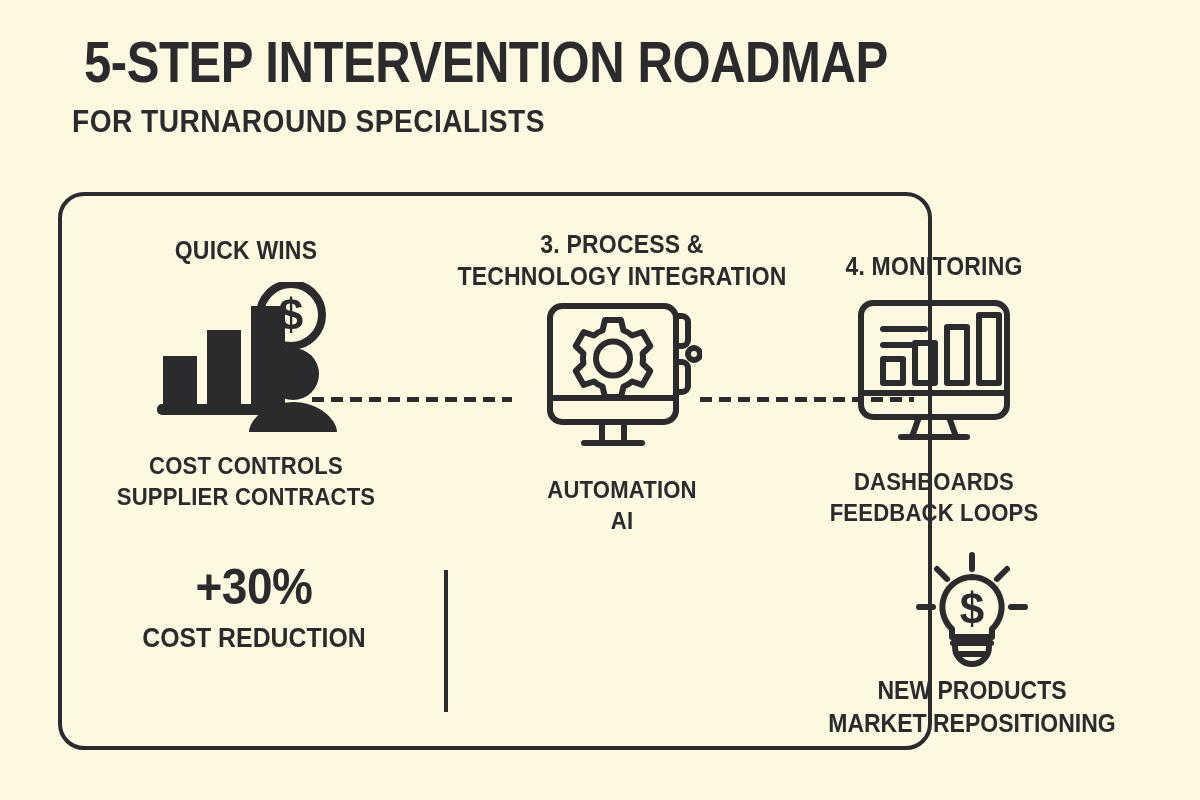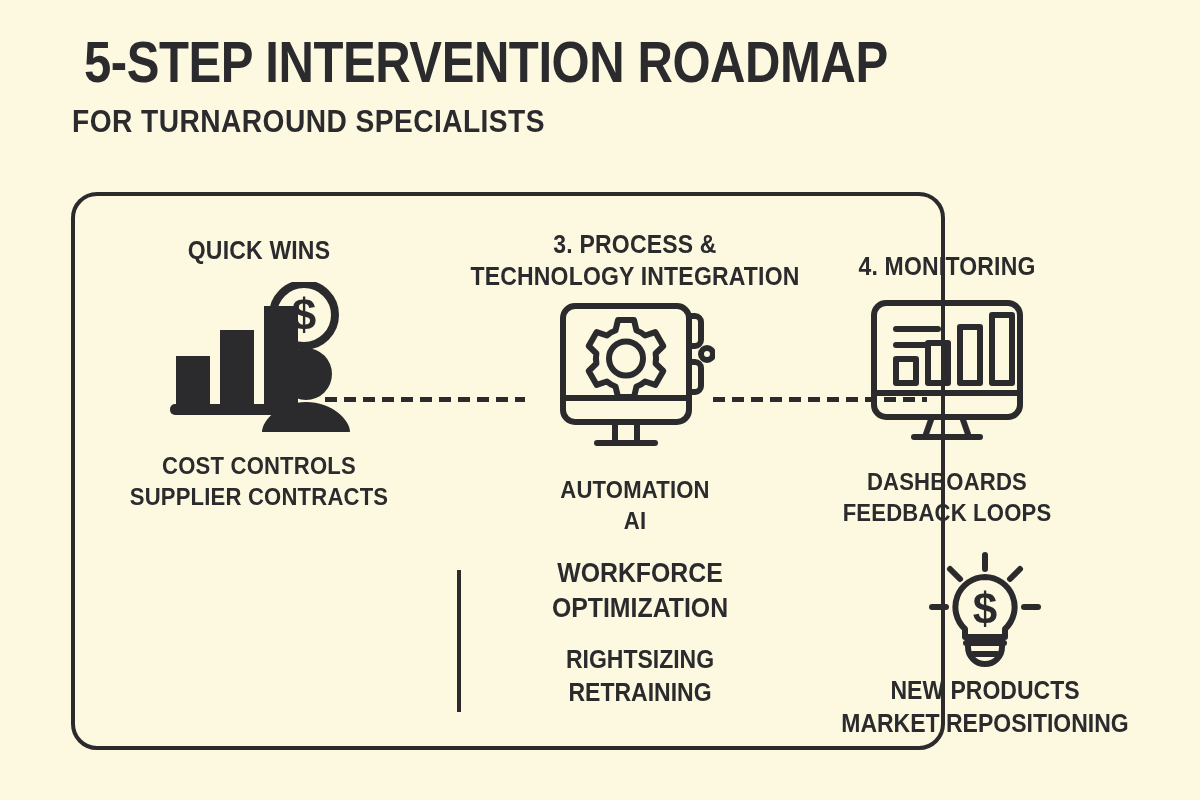--- a/index.html
+++ b/index.html
@@ -49,21 +49,20 @@
   
   .panel {
     position: absolute;
     left: 58px;
     top: 192px;
     width: 874px;
     height: 558px;
     border: 4px solid #2b2b2e;
     border-radius: 26px;
     box-sizing: border-box;
-    margin-left: 13px;
   }
 
   
   .top-row {
     position: absolute;
     left: 0;
     top: 0;
     width: 1082px;
     height: 350px;
   }
@@ -326,33 +325,27 @@
       </div>
       <div class="col-caption">
         <span>DASHBOARDS</span>
         <span class="line2">FEEDBACK LOOPS</span>
       </div>
     </div>
   </div>
 
   <div class="bottom-row">
 
+    <div class="stat-block">
+      <div class="stat-value">+30%</div>
+      <div class="stat-label">COST REDUCTION</div>
+    </div>
 
     <div class="divider"></div>
 
-    <div class="mid-block">
-      <div class="mid-title">
-        <span>WORKFORCE</span>
-        <span class="line2">OPTIMIZATION</span>
-      </div>
-      <div class="mid-sub">
-        <span>RIGHTSIZING</span>
-        <span class="line2">RETRAINING</span>
-      </div>
-    </div>
 
     <div class="right-block">
       <div class="bulb-wrap">
         <svg width="118" height="116" viewBox="0 0 118 116" aria-hidden="true">
           <g fill="none" stroke="#2b2b2e" stroke-width="6" stroke-linecap="round" stroke-linejoin="round">
 
             <line x1="59" y1="4" x2="59" y2="18"></line>
             <line x1="24" y1="18" x2="34" y2="28"></line>
             <line x1="94" y1="18" x2="84" y2="28"></line>
             <line x1="6" y1="56" x2="20" y2="56"></line>

